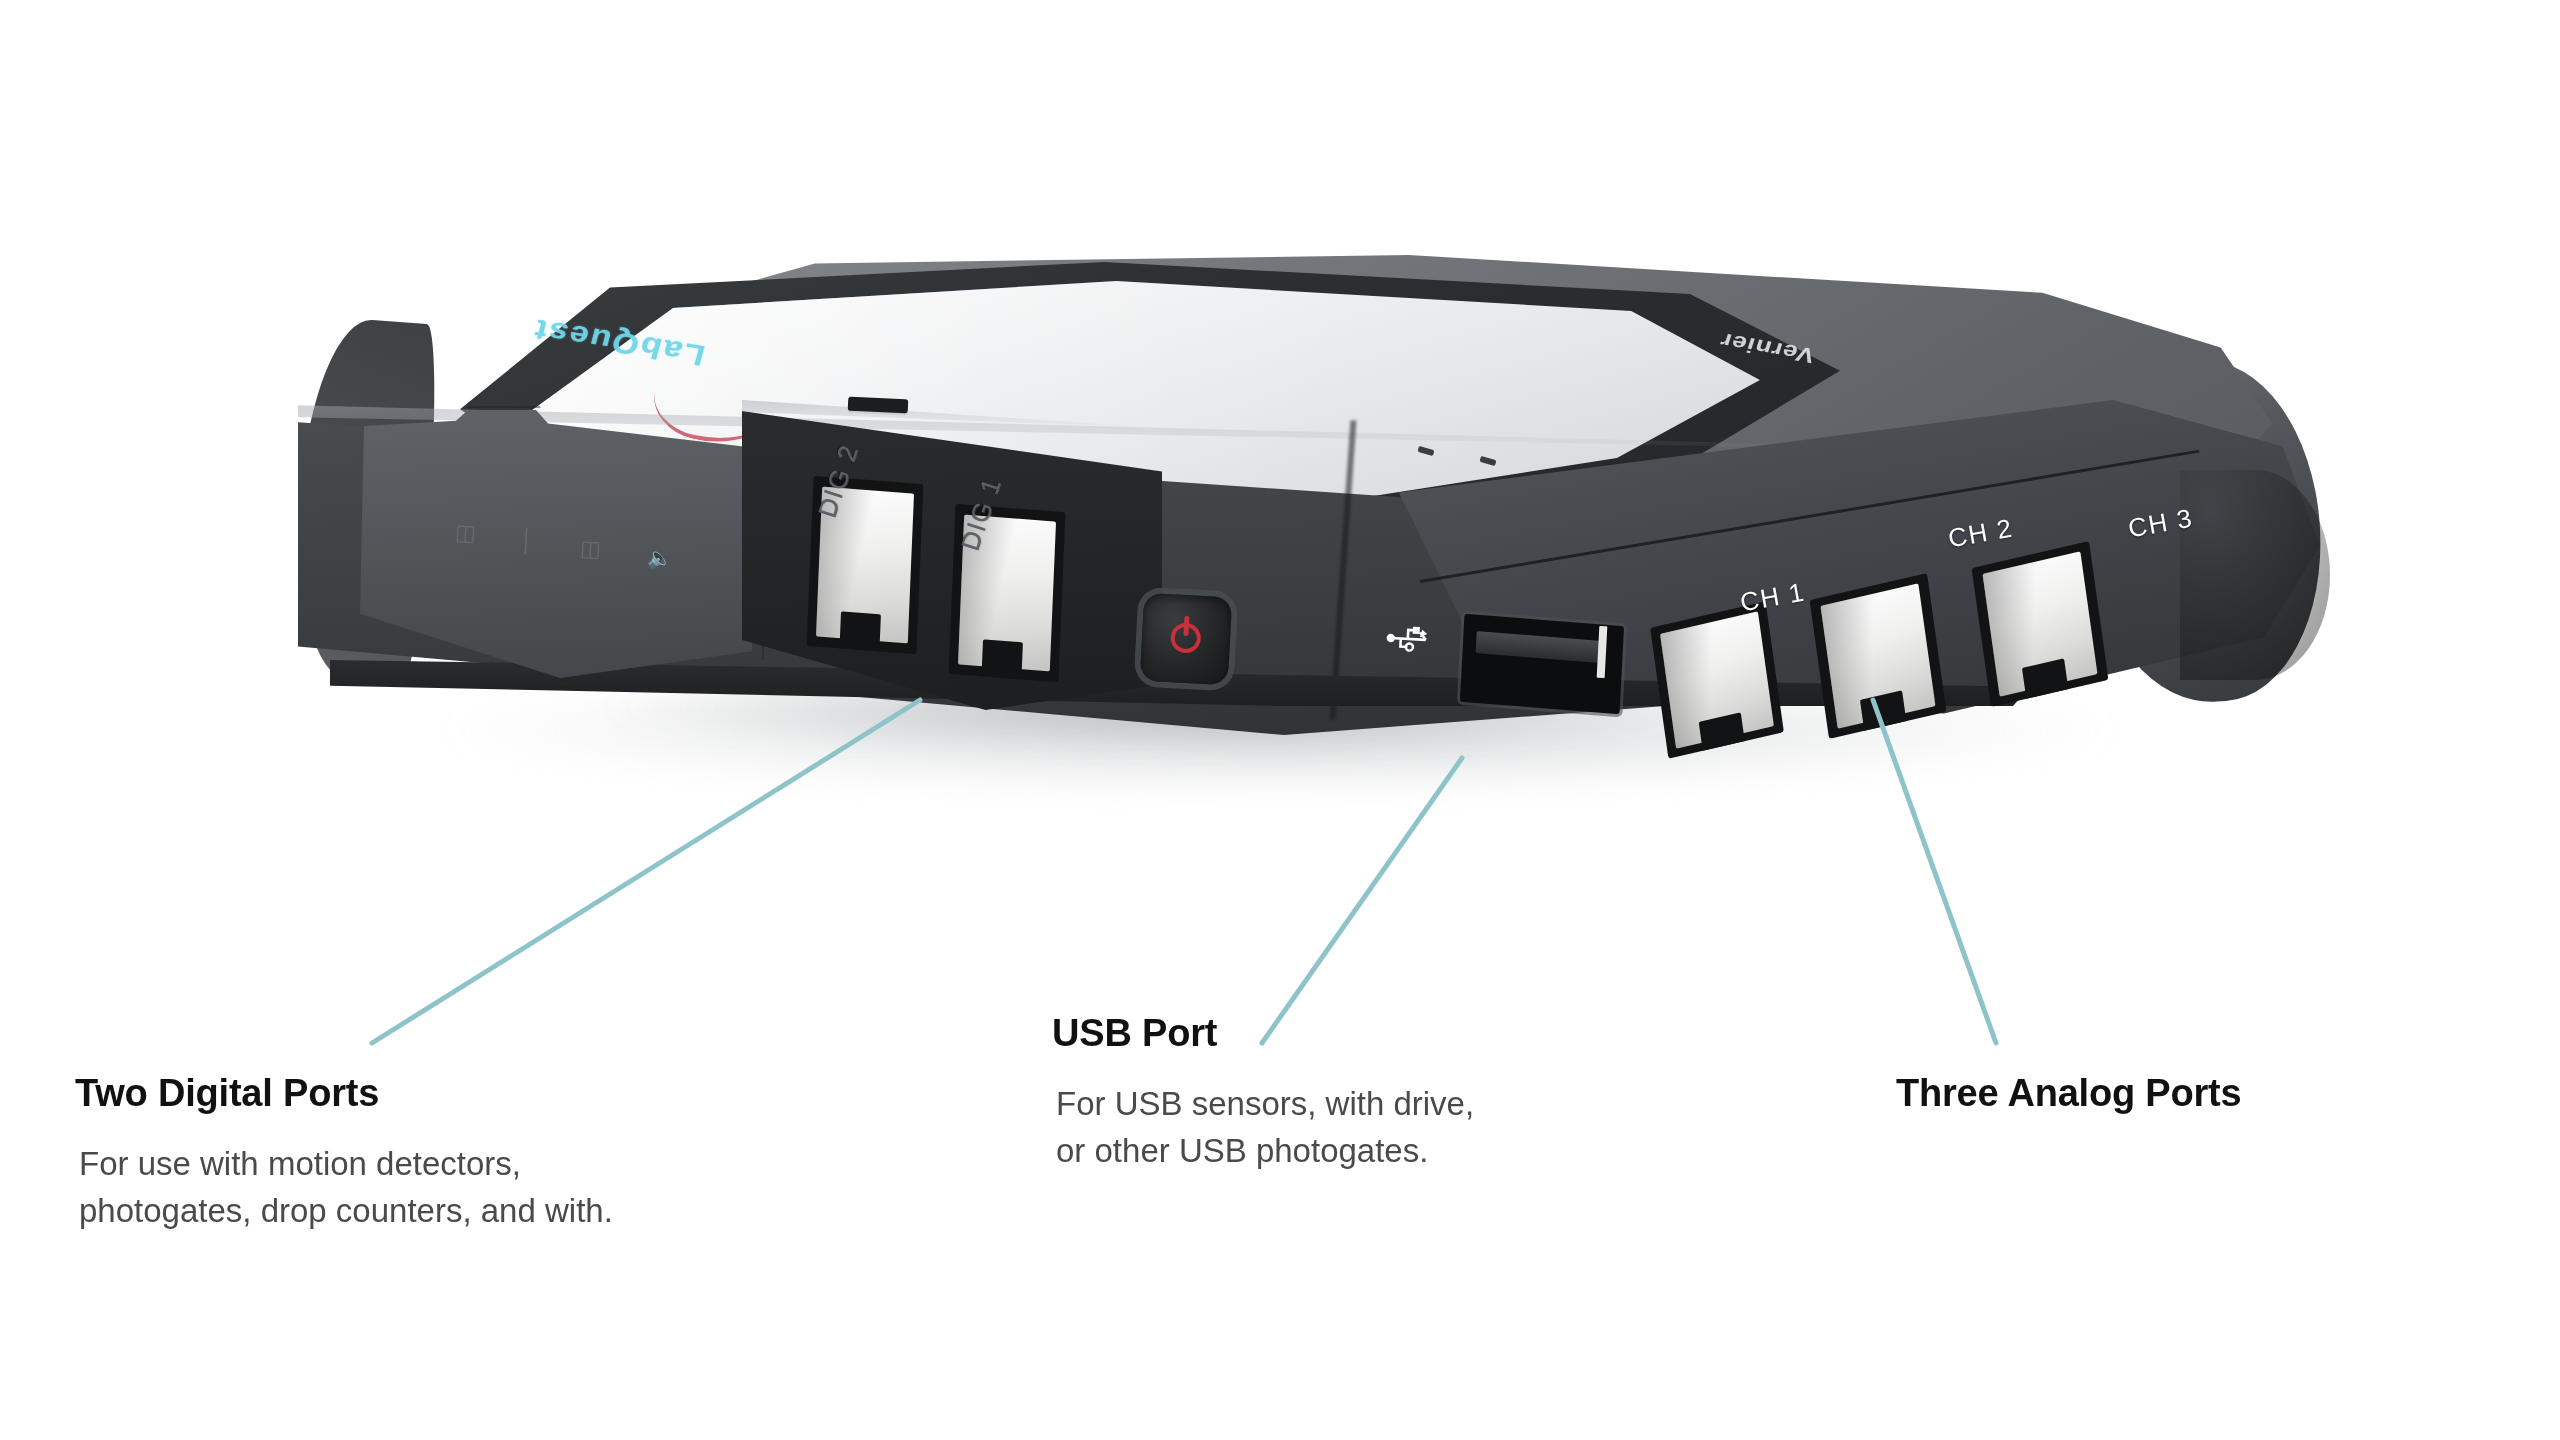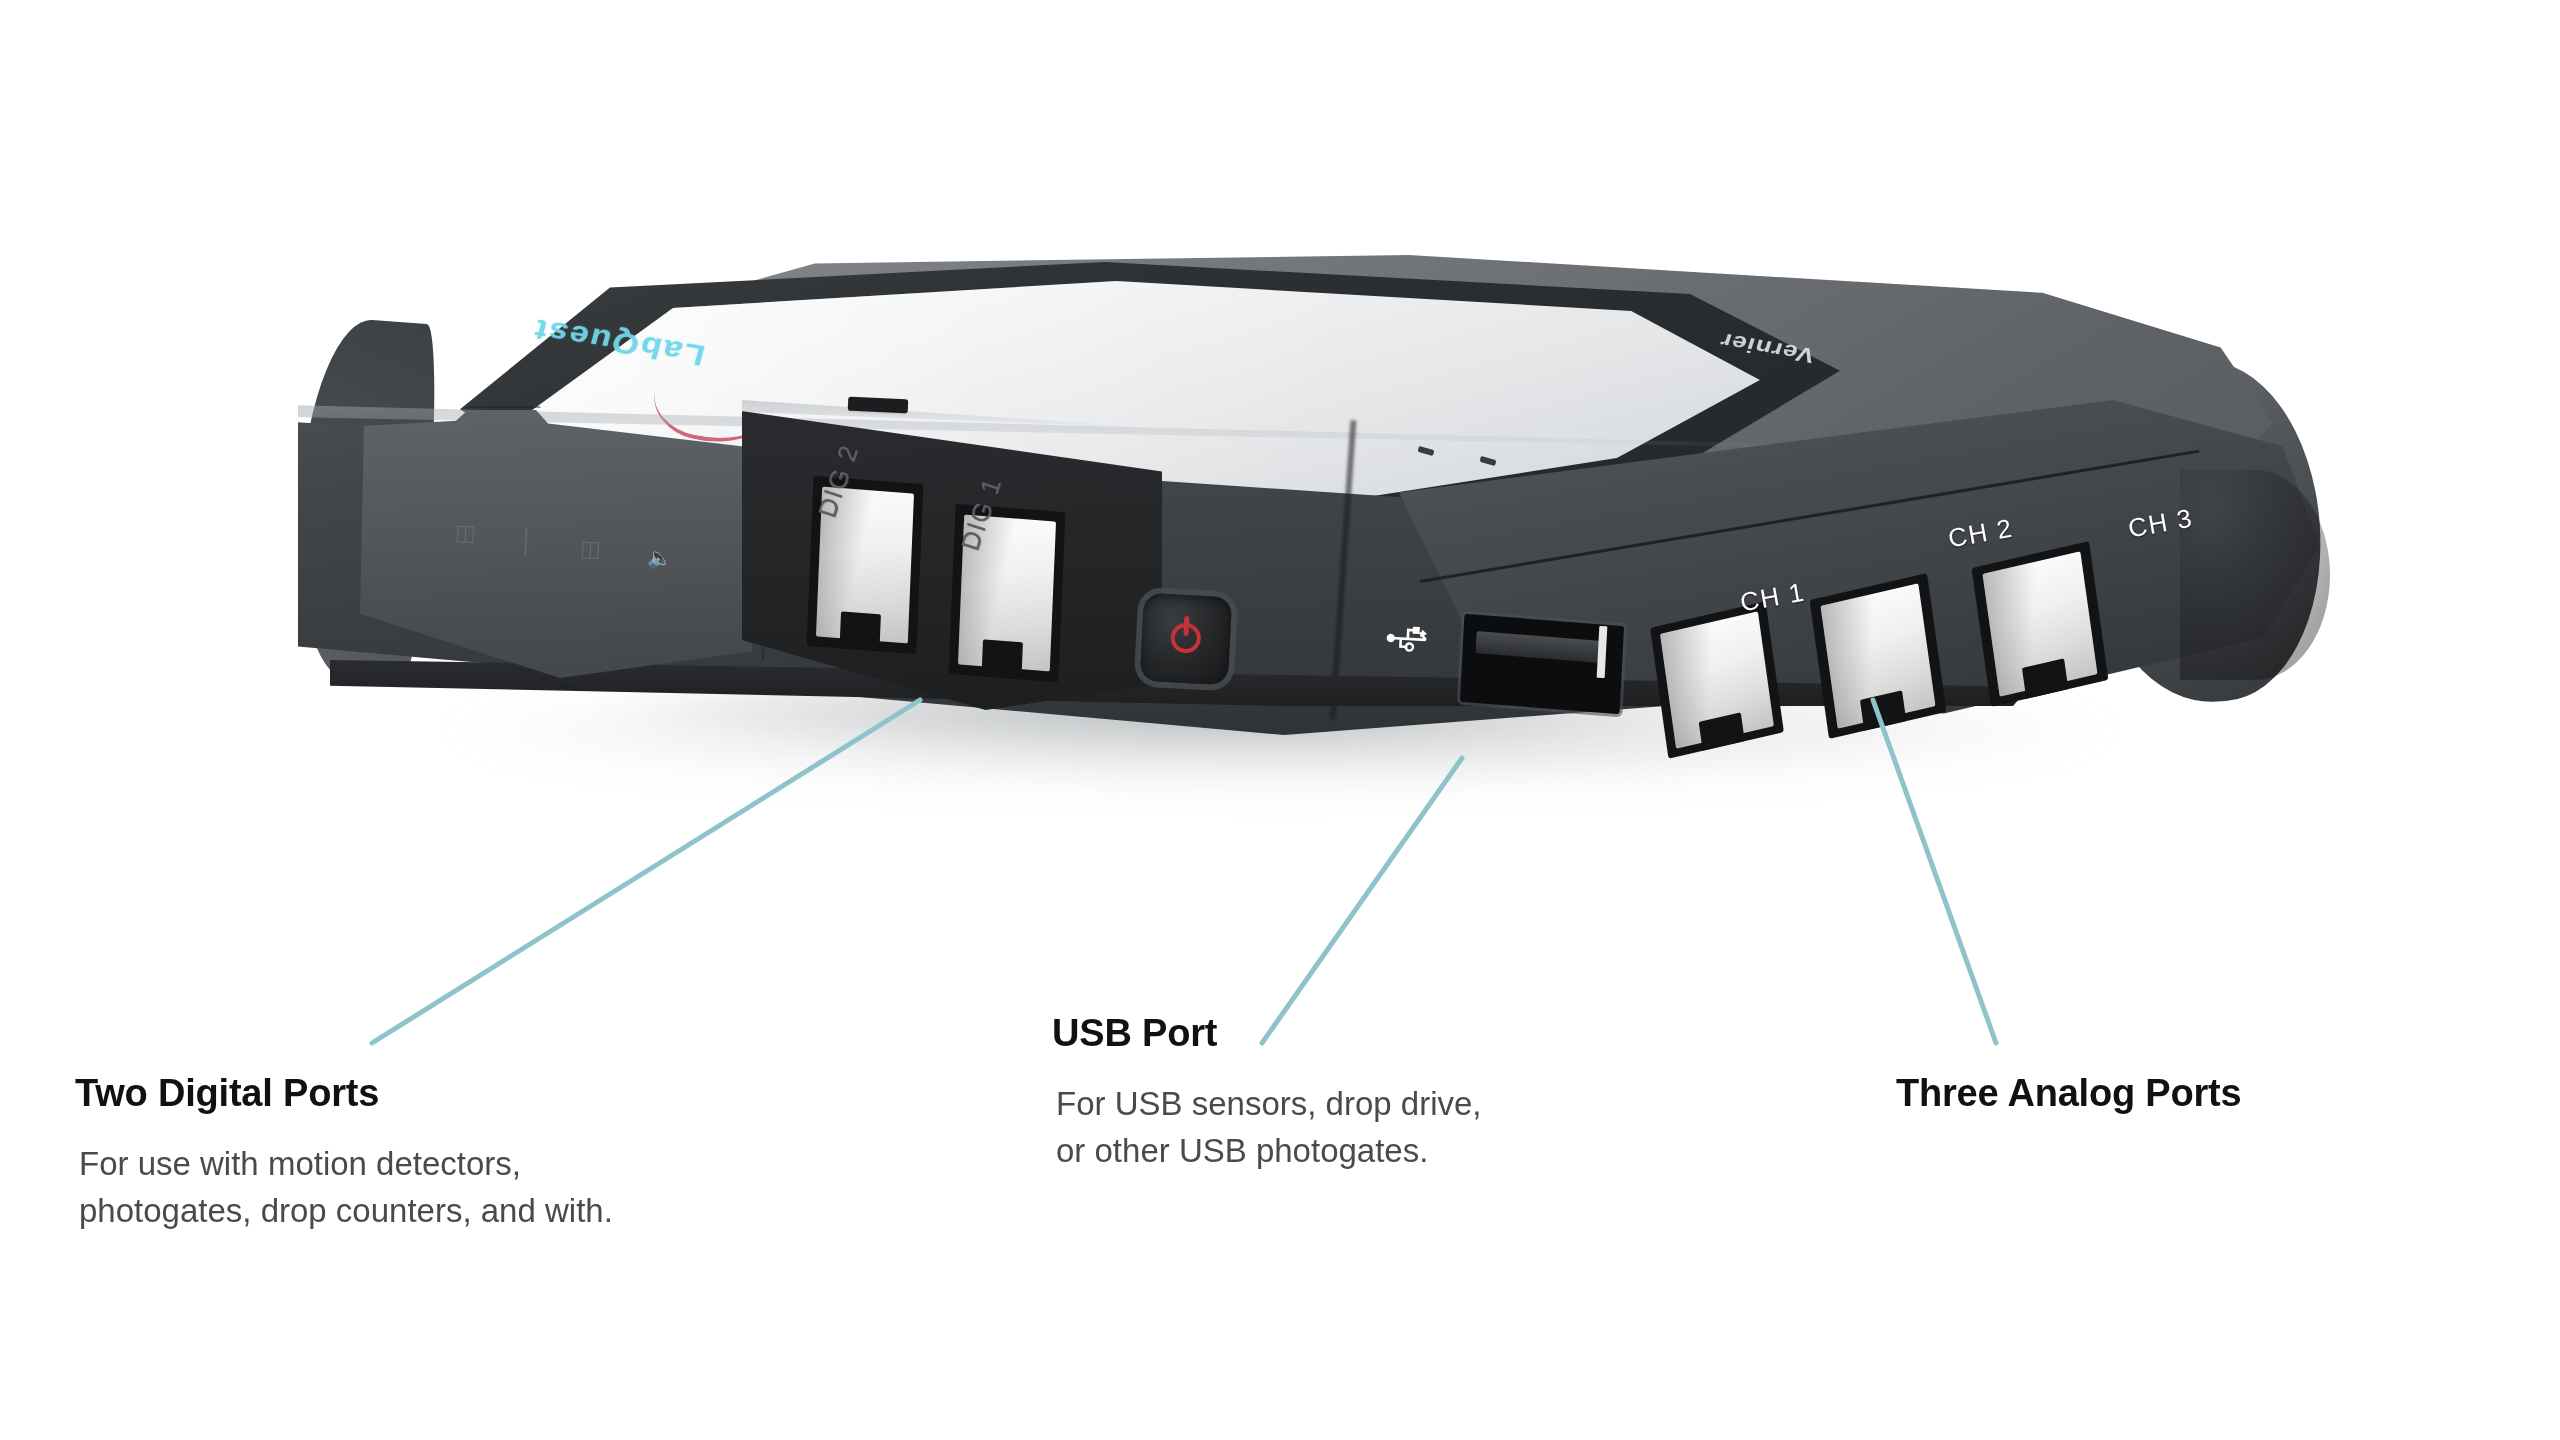--- a/index.html
+++ b/index.html
@@ -537,21 +537,21 @@
     <h3>Two Digital Ports</h3>
     <p>
       <span>For use with motion detectors,</span><br>
       <span>photogates, drop counters, and with.</span>
     </p>
   </div>
 
   <div class="caption" id="cap-usb">
     <h3>USB Port</h3>
     <p>
-      <span>For USB sensors, drop drive,</span><br>
+      <span>For USB sensors, with drive,</span><br>
       <span>or other USB photogates.</span>
     </p>
   </div>
 
   <div class="caption" id="cap-analog">
     <h3>Three Analog Ports</h3>
   </div>
 
 </div>
 

